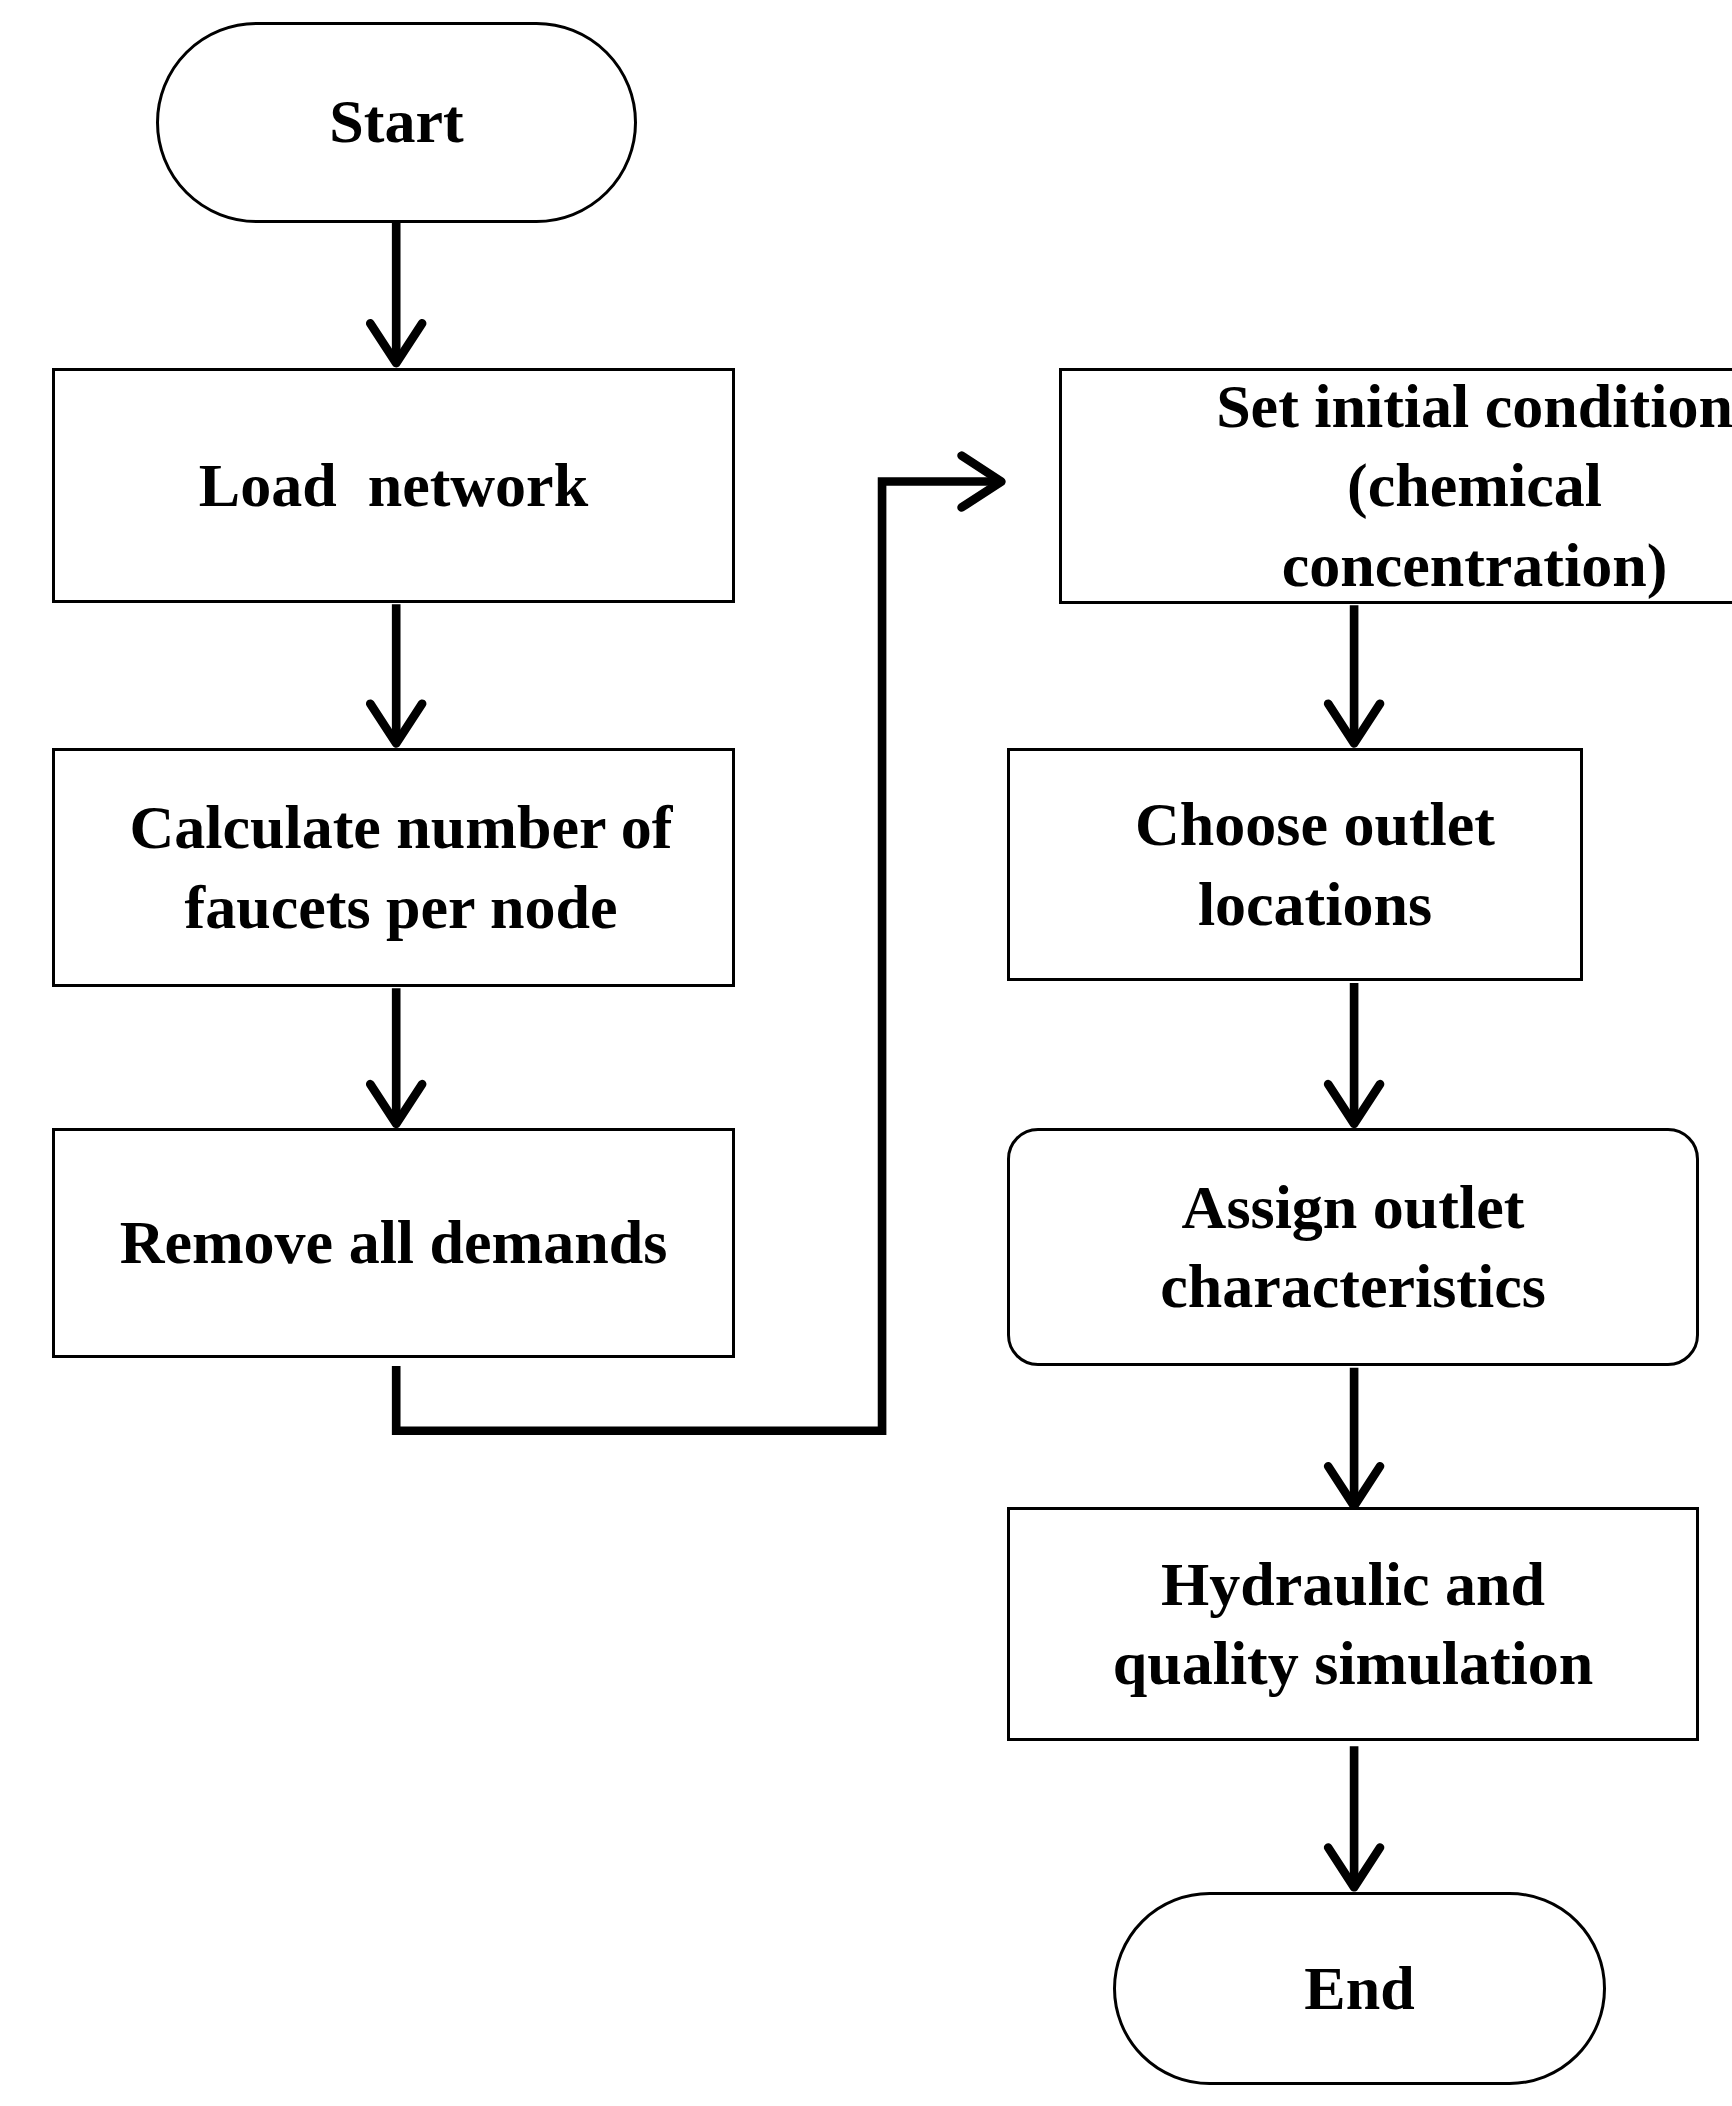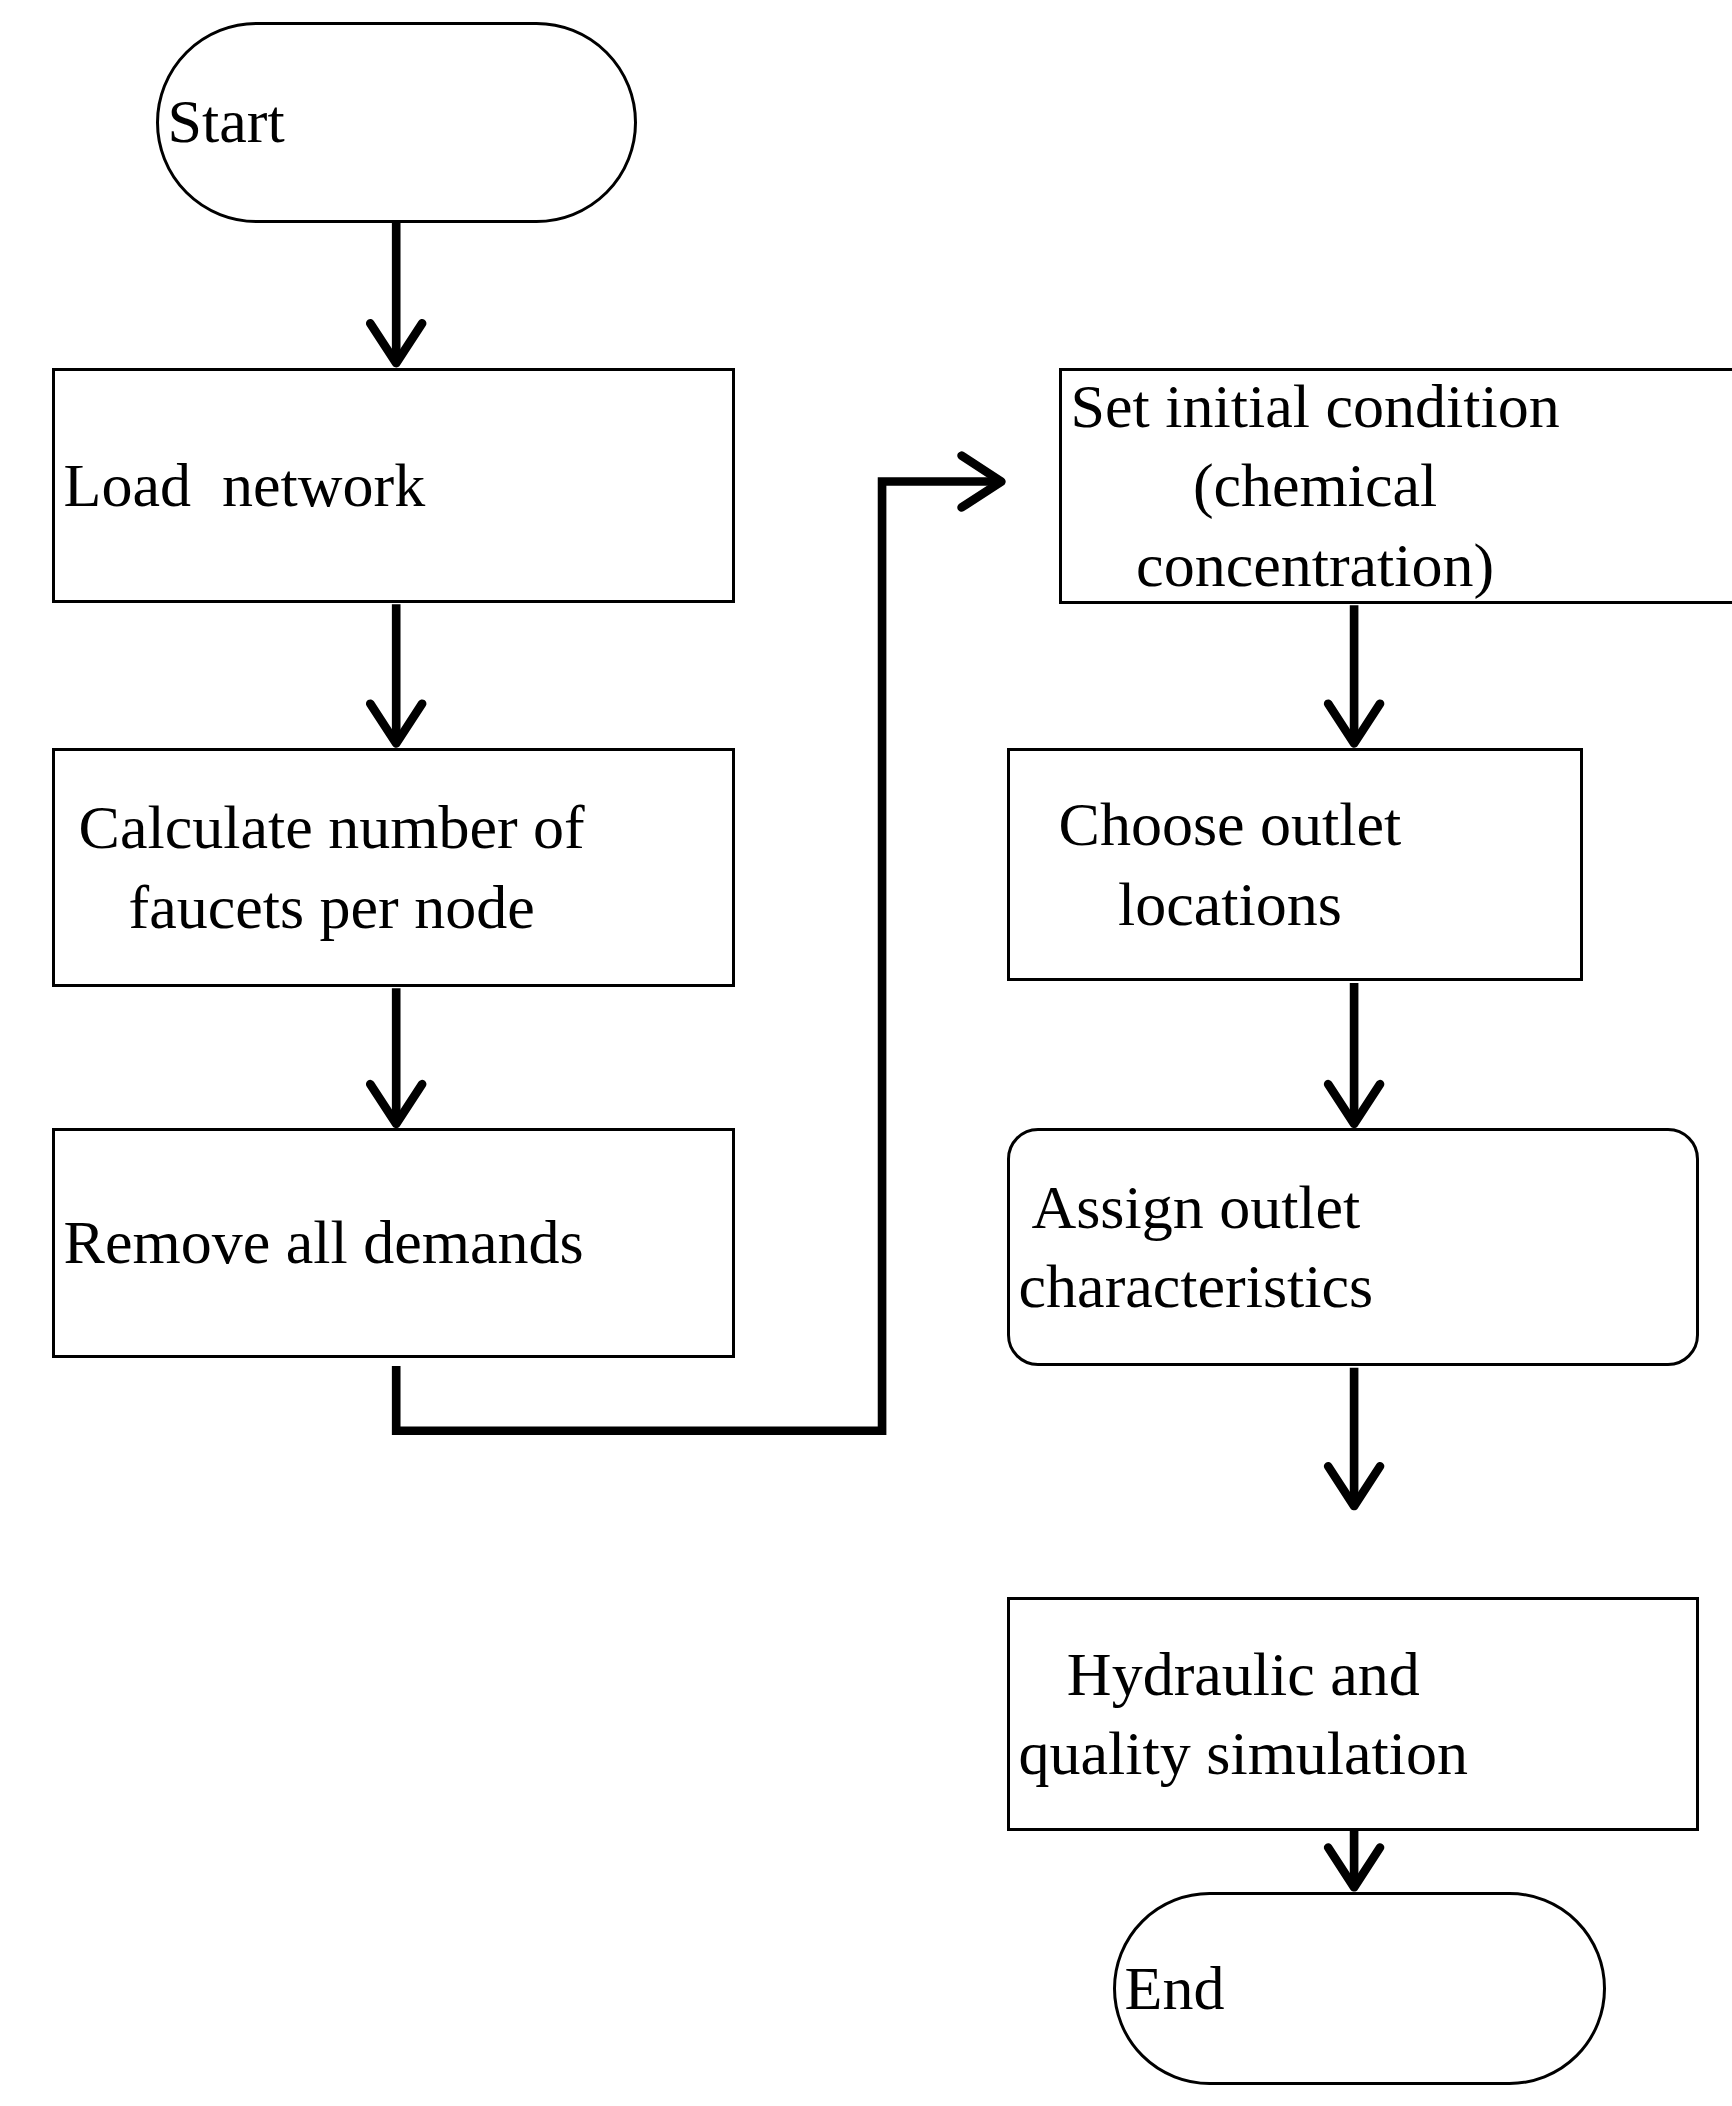--- a/index.html
+++ b/index.html
@@ -31,40 +31,42 @@
     stroke-linecap: round;
     stroke-linejoin: round;
   }
   .node {
     position: absolute;
     box-sizing: border-box;
     background: #ffffff;
     border: 3.5px solid #000000;
     display: flex;
     align-items: center;
+    justify-content: center;
     text-align: center;
     font-size: 62px;
     line-height: 1.28;
+    font-weight: bold;
   }
   .node .lbl {
     white-space: pre-wrap;
     display: block;
     padding: 0 8.6px;
   }
   .stadium-start {
     left: 156px; top: 21.6px; width: 481px; height: 201px;
     border-radius: 101px;
   }
   .rect-load     { left: 52px;  top: 368px;  width: 683px; height: 235px; }
   .rect-calc     { left: 52px;  top: 748px;  width: 683px; height: 239px; padding-left: 15px; }
   .rect-remove   { left: 52px;  top: 1128px; width: 683px; height: 230px; }
   .rect-set      { left: 1059px; top: 368px;  width: 831px; height: 236px; }
   .rect-choose   { left: 1007px; top: 748px;  width: 576px; height: 233px; padding-left: 40px; }
   .rect-assign   { left: 1007px; top: 1128px; width: 692px; height: 238px; border-radius: 31px; }
-  .rect-hydraulic{ left: 1007px; top: 1597px; width: 692px; height: 234px; }
+  .rect-hydraulic{ left: 1007px; top: 1507px; width: 692px; height: 234px; }
   .stadium-end {
     left: 1113px; top: 1892px; width: 493px; height: 193px;
     border-radius: 97px;
   }
 </style>
 </head>
 <body>
 
 <div class="canvas">
 

